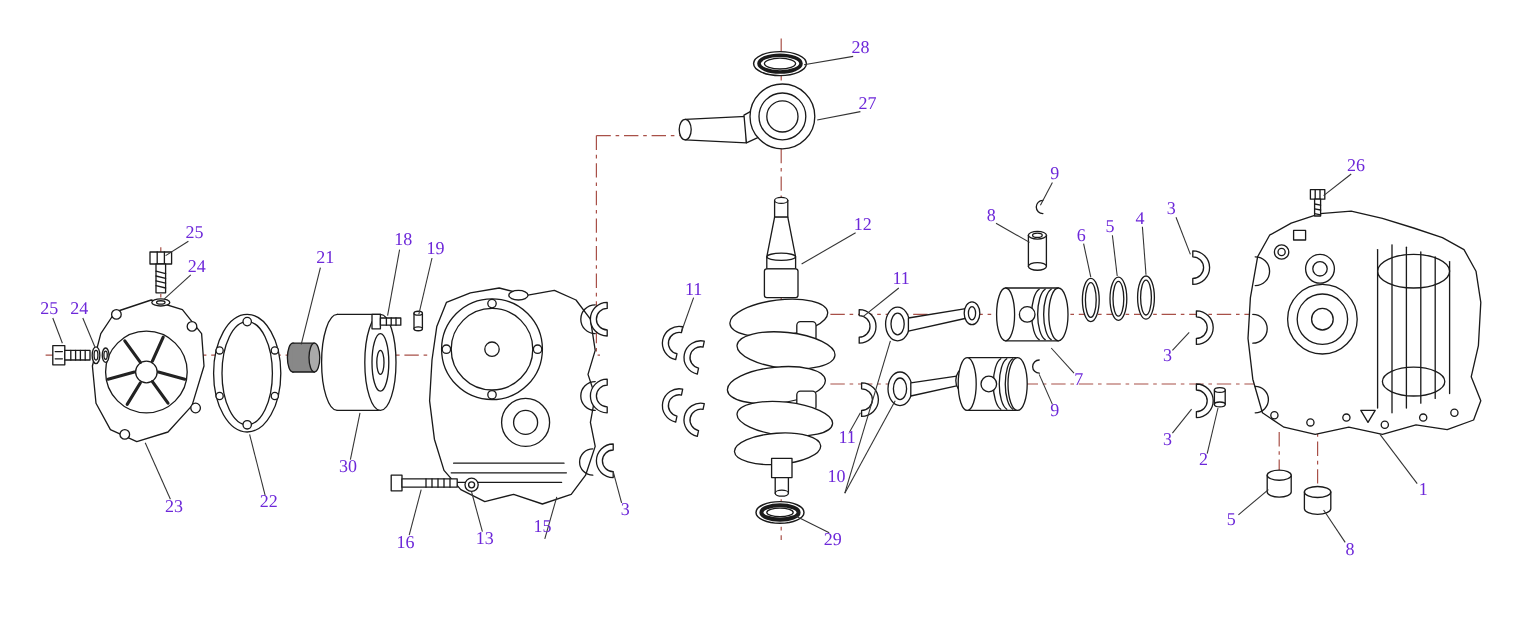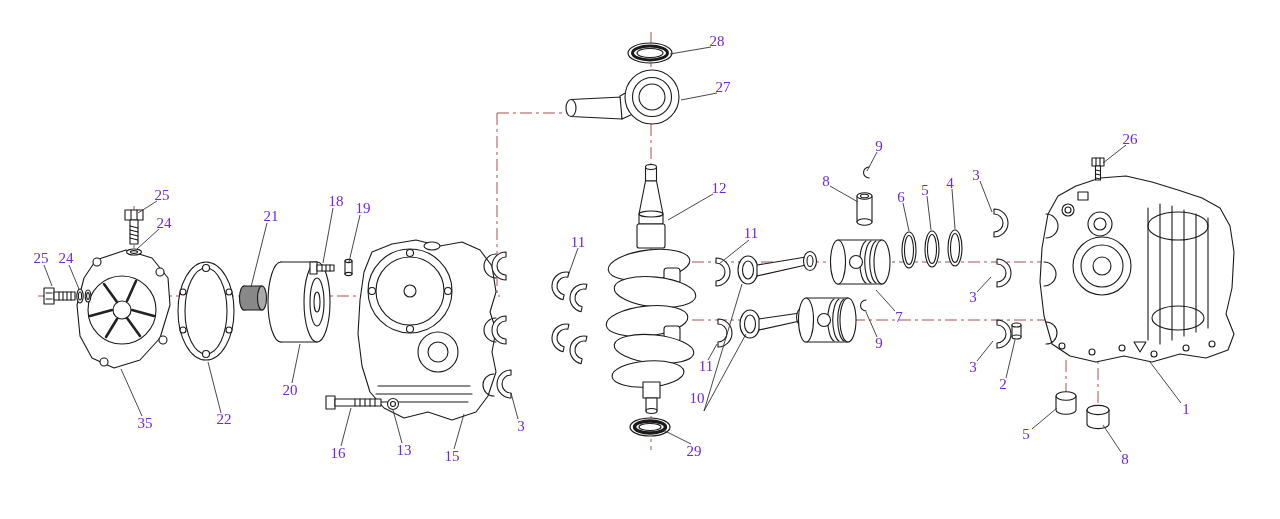--- a/index.html
+++ b/index.html
@@ -394,27 +394,27 @@
   <span class="callout" style="left:973px;top:297px">3</span>
   <span class="callout" style="left:973px;top:367px">3</span>
   <span class="callout" style="left:1003px;top:384px">2</span>
   <span class="callout" style="left:1186px;top:409px">1</span>
   <span class="callout" style="left:1026px;top:434px">5</span>
   <span class="callout" style="left:1125px;top:459px">8</span>
   <span class="callout" style="left:162px;top:195px">25</span>
   <span class="callout" style="left:164px;top:223px">24</span>
   <span class="callout" style="left:41px;top:258px">25</span>
   <span class="callout" style="left:66px;top:258px">24</span>
-  <span class="callout" style="left:145px;top:423px">35</span>
+  <span class="callout" style="left:145px;top:423px">23</span>
   <span class="callout" style="left:224px;top:419px">22</span>
   <span class="callout" style="left:271px;top:216px">21</span>
   <span class="callout" style="left:336px;top:201px">18</span>
   <span class="callout" style="left:363px;top:208px">19</span>
-  <span class="callout" style="left:290px;top:390px">20</span>
-  <span class="callout" style="left:452px;top:456px">15</span>
+  <span class="callout" style="left:290px;top:390px">30</span>
+  <span class="callout" style="left:452px;top:440px">15</span>
   <span class="callout" style="left:404px;top:450px">13</span>
   <span class="callout" style="left:338px;top:453px">16</span>
   <span class="callout" style="left:521px;top:426px">3</span>
   <span class="callout" style="left:706px;top:366px">11</span>
   <span class="callout" style="left:697px;top:398px">10</span>
   <span class="callout" style="left:694px;top:451px">29</span>
 
 </div>
 
 </body></html>

